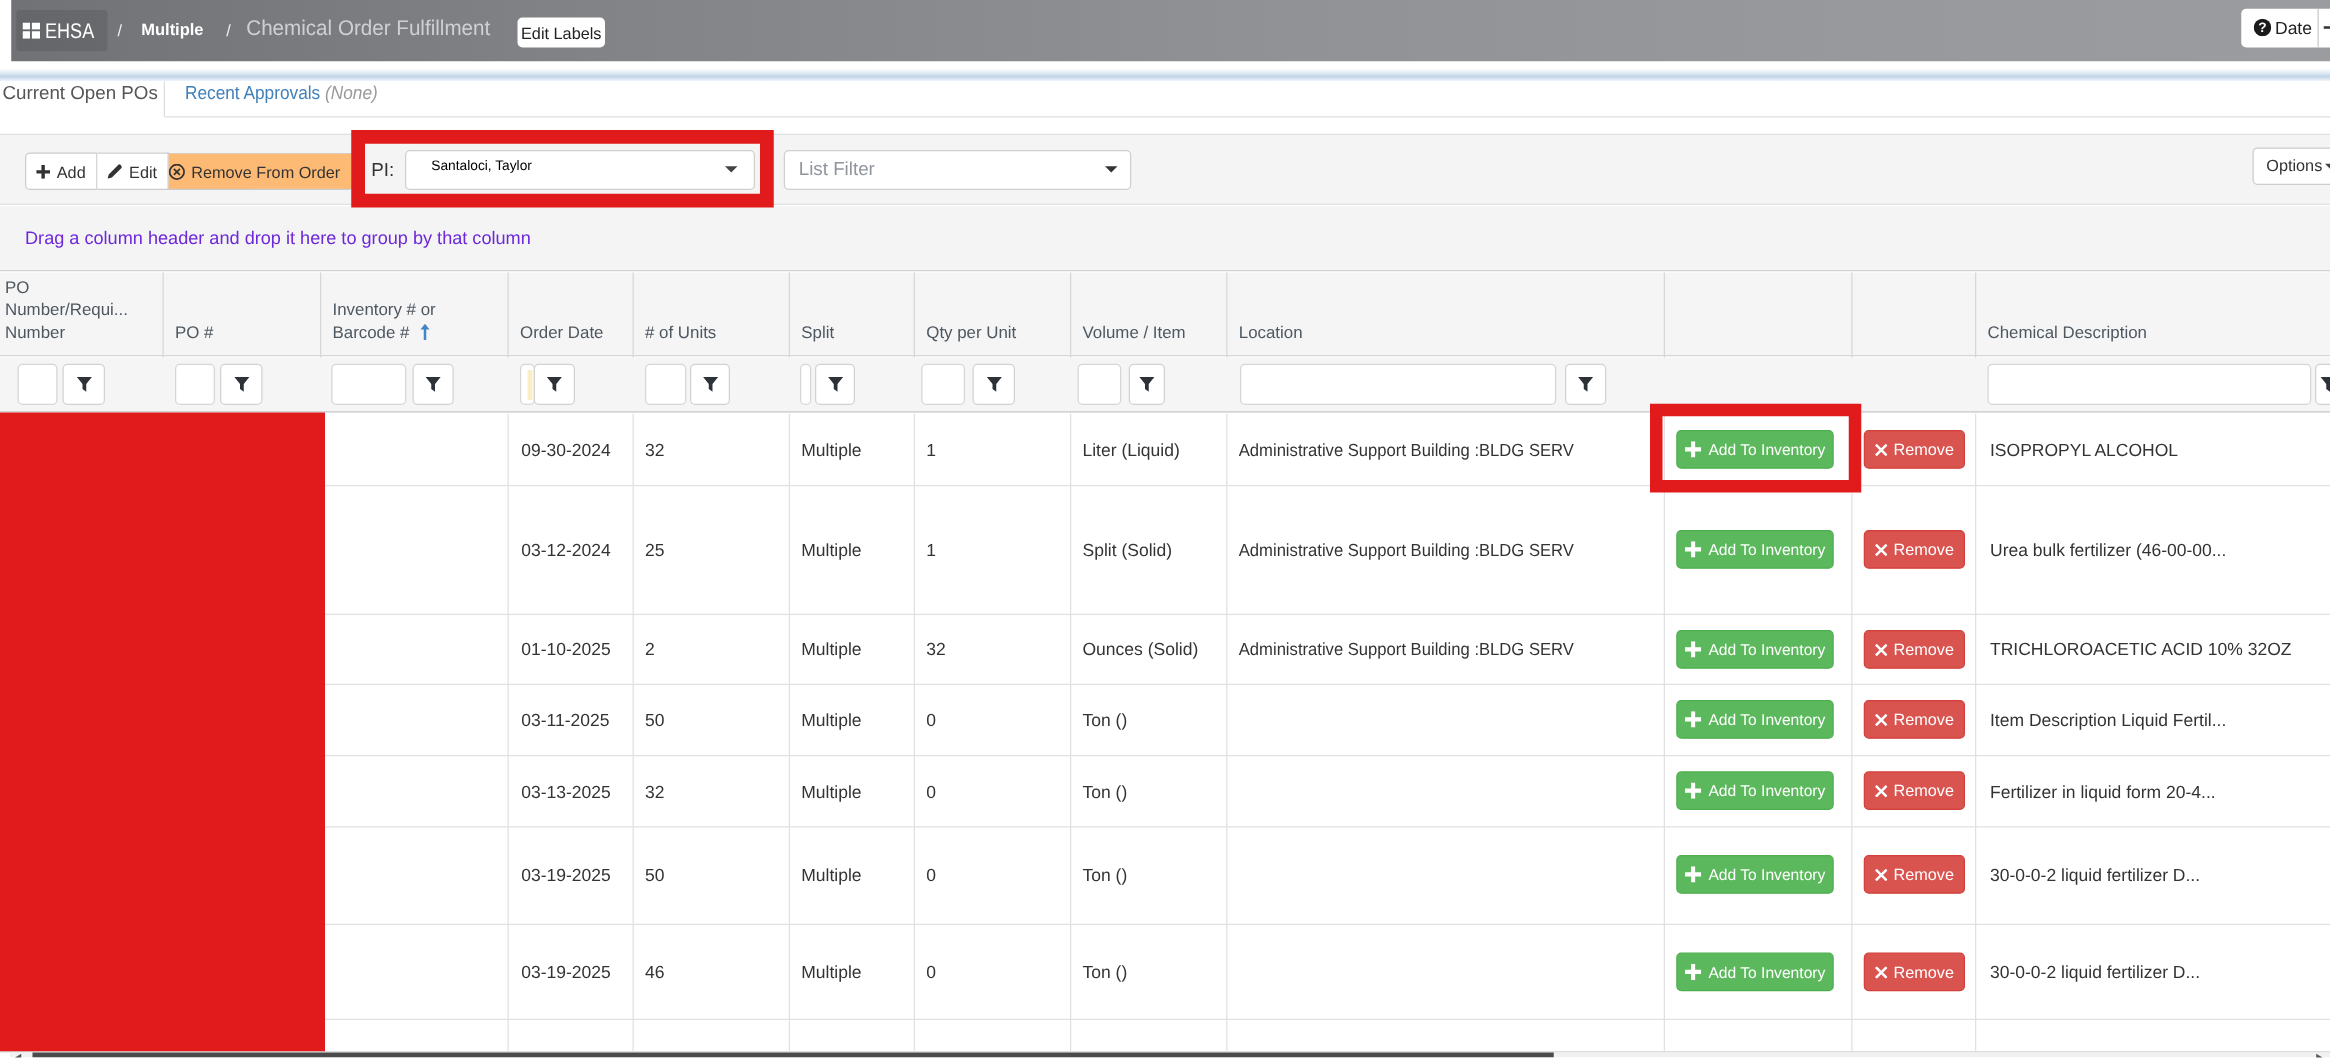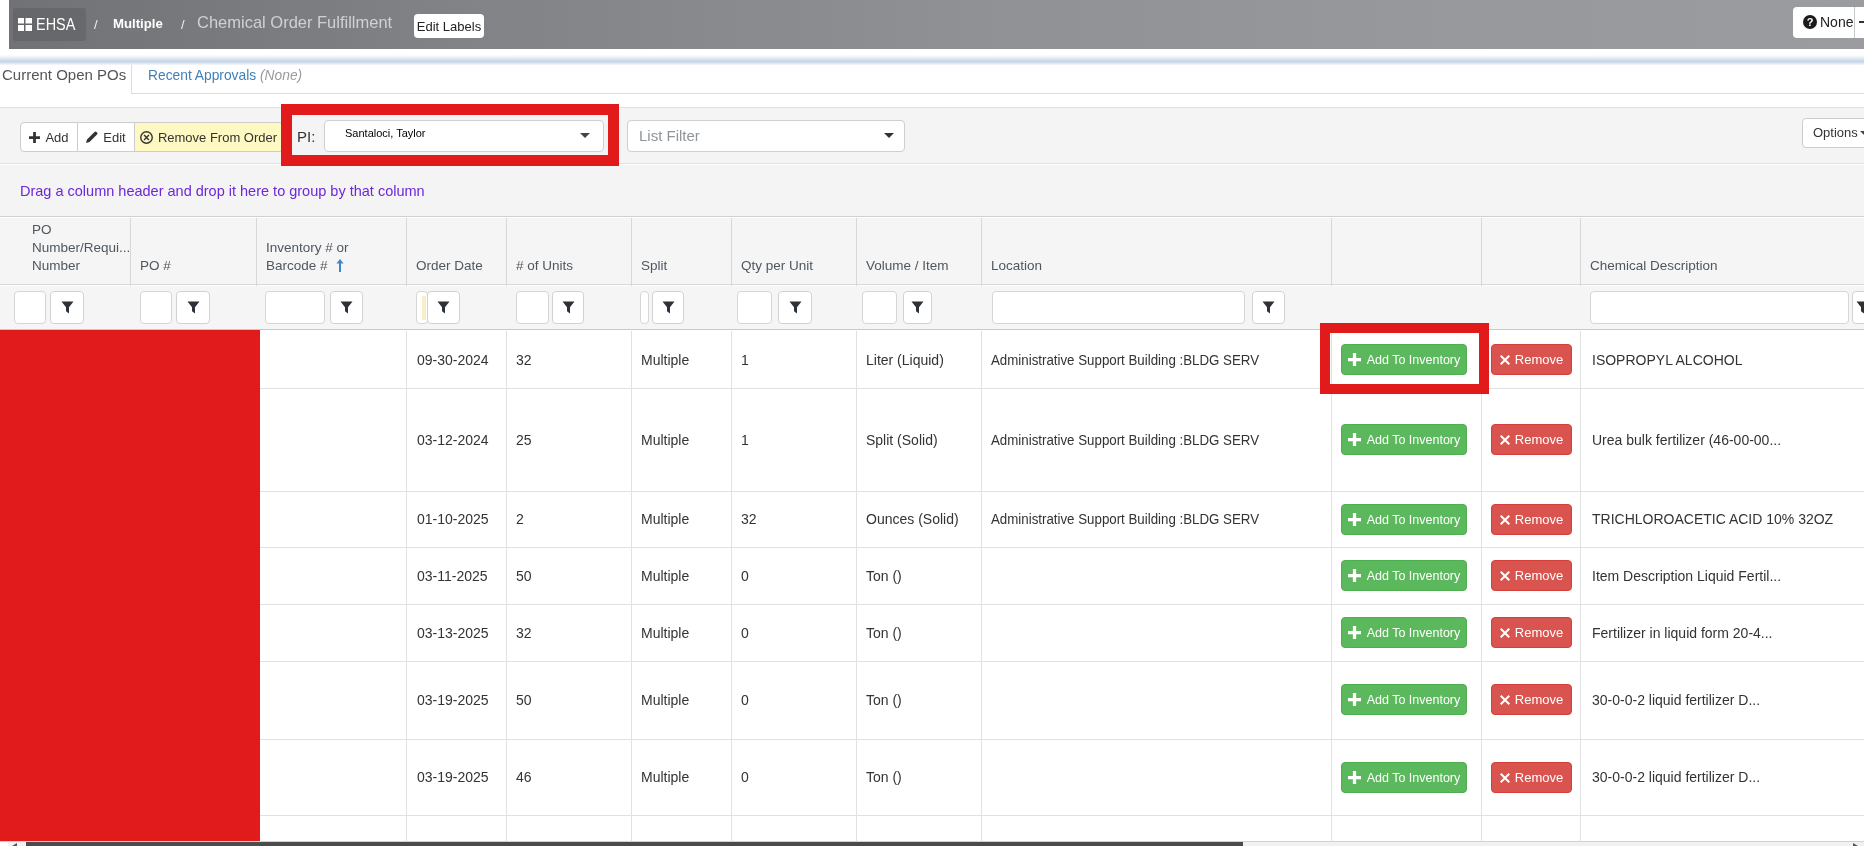--- a/index.html
+++ b/index.html
@@ -28,36 +28,36 @@
 <div class="ab" style="left:113px;top:16px;font-size:13.2px;font-weight:bold;color:#fff">Multiple</div>
 <div class="ab" style="left:181px;top:17px;font-size:13px;color:#f0f0f0">/</div>
 <div class="ab" style="left:197px;top:13px;font-size:17px;color:#ced1d4;transform:scaleX(.97);transform-origin:0 50%">Chemical Order Fulfillment</div>
 <div class="ab" style="left:414px;top:14px;width:70px;height:24px;background:#fff;border-radius:4px;display:flex;align-items:center;justify-content:center;font-size:13px;color:#222">Edit Labels</div>
 <div class="ab" style="left:1793px;top:7px;width:80px;height:31px;background:#fff;border-radius:4px 0 0 4px"></div>
 <div class="ab" style="left:1854px;top:7px;width:1px;height:31px;background:#c9c9c9"></div>
 <svg class="ab" style="left:1803px;top:15px" width="14" height="14" viewBox="0 0 14 14">
 <circle cx="7" cy="7" r="7" fill="#1b1b1b"></circle>
     <text x="7" y="10.8" font-size="11" font-weight="bold" fill="#fff" text-anchor="middle" font-family="Liberation Sans">?</text>
   </svg>
-<div class="ab" style="left:1820px;top:14px;font-size:14px;color:#222">None</div>
+<div class="ab" style="left:1820px;top:14px;font-size:14px;color:#222">Date</div>
 <div class="ab" style="left:1859px;top:21px;width:5px;height:2px;background:#333"></div>
 <div class="ab" style="left:-14px;top:57px;width:146px;height:37px;background:#fff;border:1px solid #ddd;border-bottom:none;border-radius:4px 4px 0 0"></div>
 <div class="ab" style="left:2px;top:66px;font-size:15px;color:#555">Current Open POs</div>
 <div class="ab" style="left:132px;top:93px;right:0;height:1px;background:#ddd"></div>
 <div class="ab" style="left:148px;top:66px;font-size:15px;color:#4080b8;transform:scaleX(.92);transform-origin:0 50%">Recent Approvals <span style="color:#9a9a9a;font-style:italic">(None)</span></div>
 <div class="ab" style="left:0;top:52px;right:0;height:13px;background:linear-gradient(180deg,#ffffff 0%,#ffffff 22%,#e2ebf5 48%,#c2d4e8 72%,#eaf0f8 95%,#ffffff 100%)"></div>
 <div class="ab" style="left:0;top:107px;right:0;height:57px;background:#f4f4f4;border-top:1px solid #e0e0e0;border-bottom:1px solid #e0e0e0"></div>
 <div class="ab" style="left:20px;top:122px;height:30px;display:flex">
 <div style="width:58px;background:#fff;border:1px solid #ccc;border-radius:4px 0 0 4px;display:flex;align-items:center;justify-content:center;font-size:13px;color:#333"><svg width="11" height="11" viewBox="0 0 12 12" style="margin-right:5px">
         <path d="M4.5 0h3v4.5H12v3H7.5V12h-3V7.5H0v-3h4.5z" fill="#333"></path>
       </svg>Add</div>
 <div style="width:57px;background:#fff;border:1px solid #ccc;border-left:none;display:flex;align-items:center;justify-content:center;font-size:13px;color:#333"><svg width="12" height="12" viewBox="0 0 12 12" style="margin-right:5px">
         <path d="M0 12 L1 8.5 L8.5 1 A1.4 1.4 0 0 1 10.5 1 L11 1.5 A1.4 1.4 0 0 1 11 3.5 L3.5 11 Z" fill="#333"></path>
       </svg>Edit</div>
-<div style="width:148px;background:#fef9c3;border:1px solid #ccc;border-left:none;border-radius:0 4px 4px 0;display:flex;align-items:center;justify-content:center;font-size:13px;color:#333"><svg width="13" height="13" viewBox="0 0 14 14" style="margin-right:5px">
+<div style="width:148px;background:#fdba74;border:1px solid #ccc;border-left:none;border-radius:0 4px 4px 0;display:flex;align-items:center;justify-content:flex-start;font-size:13px;color:#333"><svg width="13" height="13" viewBox="0 0 14 14" style="margin-right:5px">
         <circle cx="7" cy="7" r="6.2" fill="none" stroke="#333" stroke-width="1.5"></circle>
         <path d="M4.4 4.4 L9.6 9.6 M9.6 4.4 L4.4 9.6" stroke="#333" stroke-width="1.5"></path>
       </svg>Remove From Order</div>
 </div>
 <div class="ab" style="left:297px;top:128px;font-size:15px;font-weight:normal;color:#333">PI:</div>
 <div class="ab" style="left:324px;top:120px;width:280px;height:32px;background:#fff;border:1px solid #cfcfcf;border-radius:4px"></div>
 <div class="ab" style="left:345px;top:127px;font-size:11px;color:#000000">Santaloci, Taylor</div>
 <div class="caret" style="left:580px;top:133px"></div>
 <div class="ab" style="left:627px;top:120px;width:278px;height:32px;background:#fff;border:1px solid #cfcfcf;border-radius:4px"></div>
 <div class="ab" style="left:639px;top:127px;font-size:15px;color:#8f959b">List Filter</div>
@@ -73,21 +73,21 @@
 <div class="vline" style="left:406px;top:218px;height:112px;background:#d7d7d7"></div>
 <div class="vline" style="left:506px;top:218px;height:112px;background:#d7d7d7"></div>
 <div class="vline" style="left:631px;top:218px;height:112px;background:#d7d7d7"></div>
 <div class="vline" style="left:731px;top:218px;height:112px;background:#d7d7d7"></div>
 <div class="vline" style="left:856px;top:218px;height:112px;background:#d7d7d7"></div>
 <div class="vline" style="left:981px;top:218px;height:112px;background:#d7d7d7"></div>
 <div class="vline" style="left:1331px;top:218px;height:112px;background:#d7d7d7"></div>
 <div class="vline" style="left:1481px;top:218px;height:112px;background:#d7d7d7"></div>
 <div class="vline" style="left:1580px;top:218px;height:112px;background:#d7d7d7"></div>
 <div class="hline" style="left:0;top:284px;right:0;background:#d7d7d7"></div>
-<div class="hcell" style="left:32px;top:221px">PO<br>Number/Requi...<br>Number</div>
+<div class="hcell" style="left:4px;top:221px">PO<br>Number/Requi...<br>Number</div>
 <div class="hcell" style="left:140px;top:257px">PO #</div>
 <div class="hcell" style="left:266px;top:239px">Inventory # or<br>Barcode # &nbsp;<svg width="10" height="13" viewBox="0 0 10 13" style="vertical-align:-2px">
       <path d="M5 0 L8.6 4.6 H6 V13 H4 V4.6 H1.4 Z" fill="#4086c8"></path>
     </svg></div>
 <div class="hcell" style="left:416px;top:257px">Order Date</div>
 <div class="hcell" style="left:516px;top:257px"># of Units</div>
 <div class="hcell" style="left:641px;top:257px">Split</div>
 <div class="hcell" style="left:741px;top:257px">Qty per Unit</div>
 <div class="hcell" style="left:866px;top:257px">Volume / Item</div>
 <div class="hcell" style="left:991px;top:257px">Location</div>

